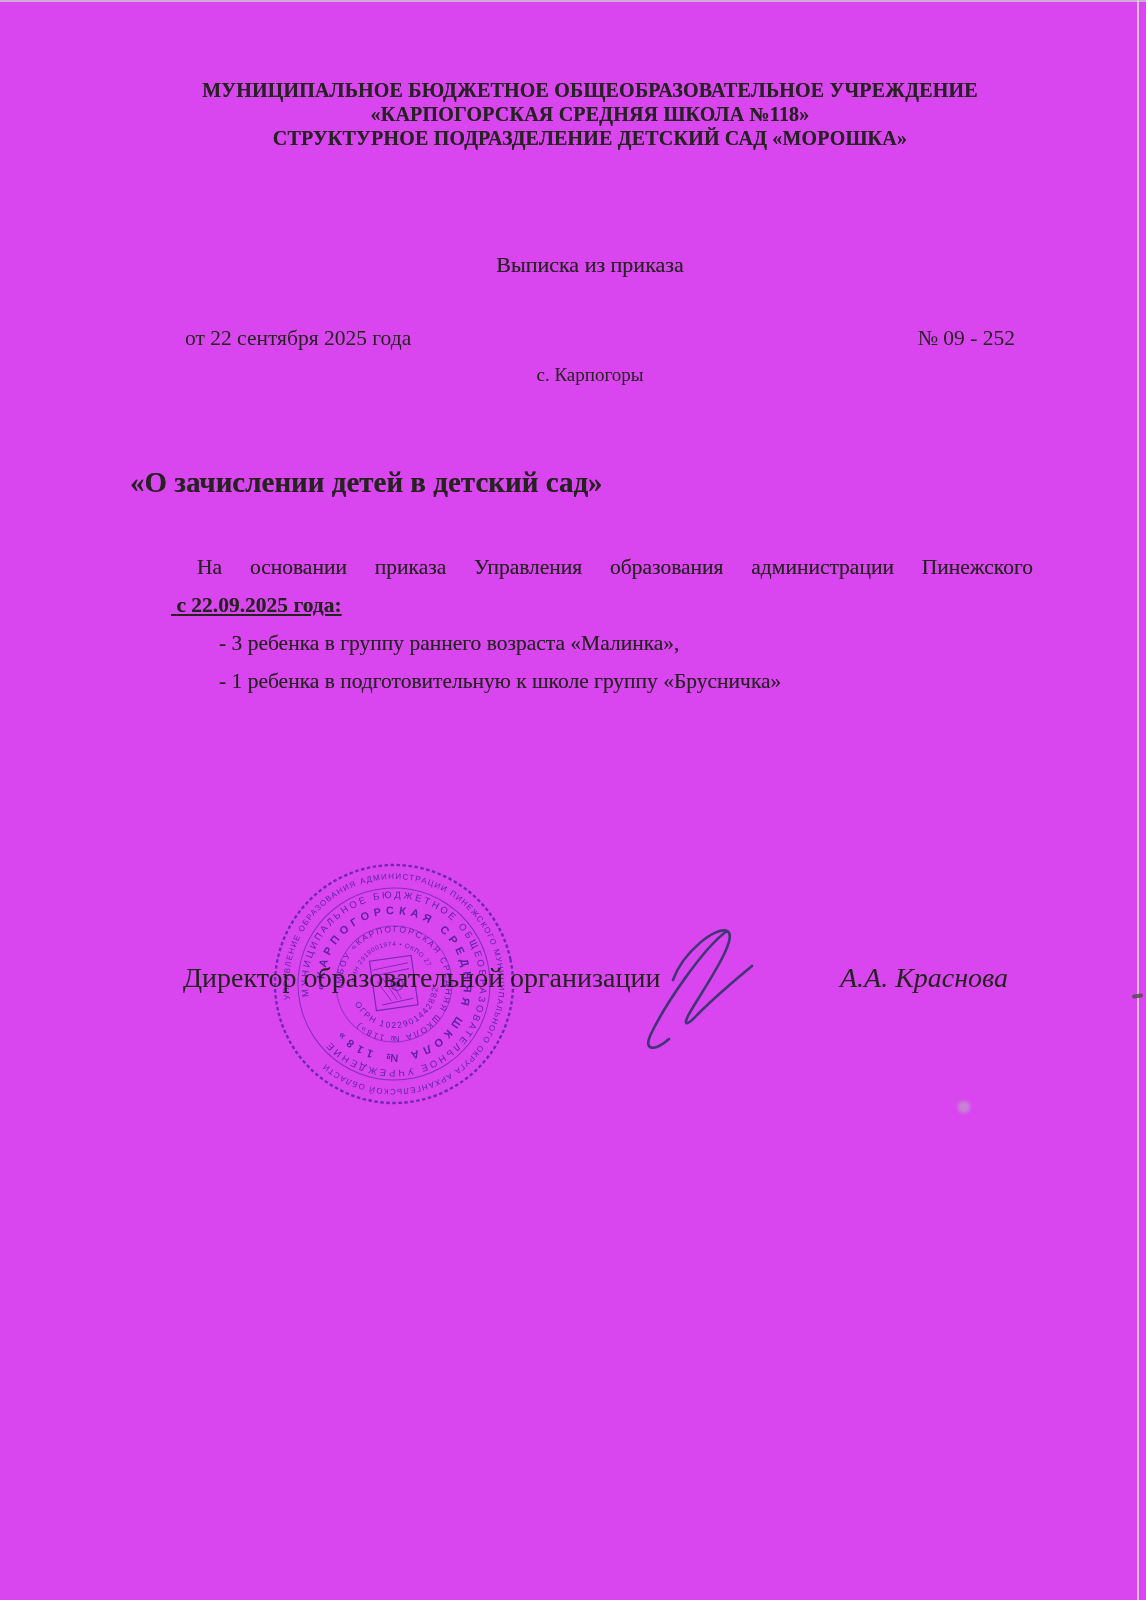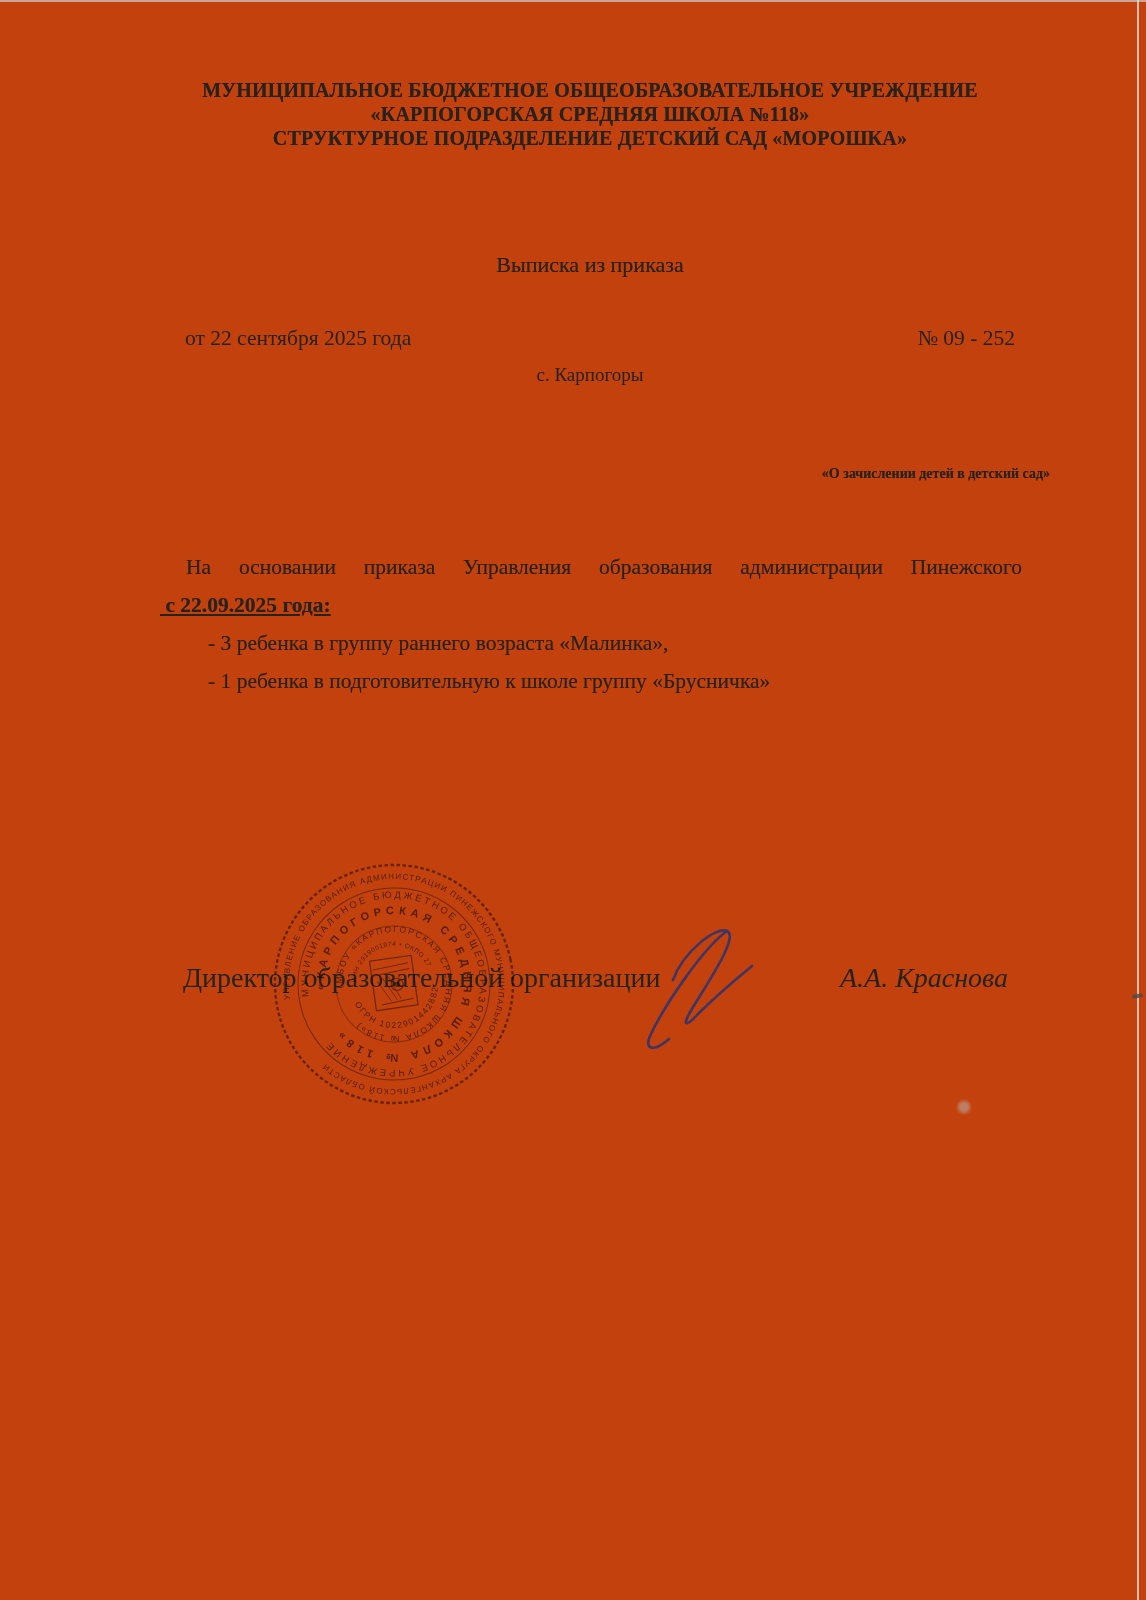--- a/index.html
+++ b/index.html
@@ -4,21 +4,21 @@
 <style>
   html,body{margin:0;padding:0;}
   body{
     width:1146px;height:1600px;
     background:#f7f6f4;
     font-family:"Liberation Serif","DejaVu Serif",serif;
     color:#24231f;
     overflow:hidden;
     position:relative;
   }
-  .page{position:absolute;inset:0;background:#c2410c;}
+  .page{position:absolute;inset:0;background:#d946ef;}
   
   .scan-top-edge{position:absolute;top:0;left:0;right:0;height:2px;background:#cfcfcf;opacity:.7;}
   .scan-right-line{position:absolute;top:0;bottom:0;right:7px;width:2px;background:#dddcda;opacity:.8;}
   .scan-dash{position:absolute;left:1132px;top:994px;width:11px;height:4px;background:#4a4a4a;border-radius:2px;transform:rotate(-8deg);opacity:.8;}
   .scan-smudge{position:absolute;left:956px;top:1098px;width:16px;height:18px;border-radius:50%;
     background:radial-gradient(circle,#b9b9bd 0 30%,rgba(185,185,189,0) 70%);opacity:.5;}
 
   
   .org-block{
     position:absolute;left:130px;width:920px;top:78px;
@@ -35,25 +35,25 @@
     position:absolute;left:185px;right:131px;top:326px;
     display:flex;justify-content:space-between;
     font-size:21.5px;
   }
   .place-line{
     position:absolute;left:130px;width:920px;top:364px;
     text-align:center;font-size:19px;
   }
   .subject-line{
     position:absolute;left:130px;width:920px;top:466px;
-    text-align:right;font-weight:bold;font-size:14px;
+    text-align:left;font-weight:bold;font-size:29px;
     text-shadow:0 0 .4px rgba(0,0,0,.4);
   }
   .body-block{
-    position:absolute;left:160px;width:862px;top:548px;
+    position:absolute;left:171px;width:862px;top:548px;
     font-size:21.5px;line-height:38px;
     text-shadow:0 0 .3px rgba(0,0,0,.35);
   }
   .body-line{white-space:pre-wrap;}
   .just{text-align:justify;text-align-last:justify;}
   .indent{text-indent:26px;}
   .bold-underline{font-weight:bold;text-decoration:underline;}
   .list-item{padding-left:48px;white-space:pre-wrap;}
 
   .sign-row{

